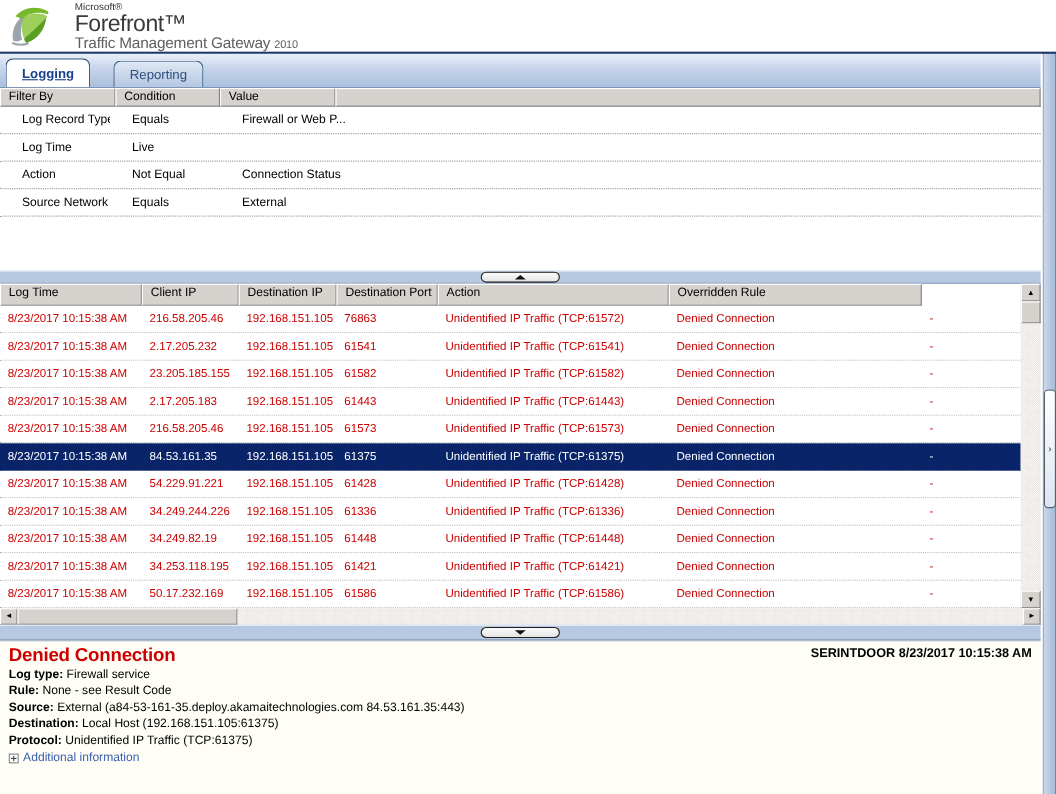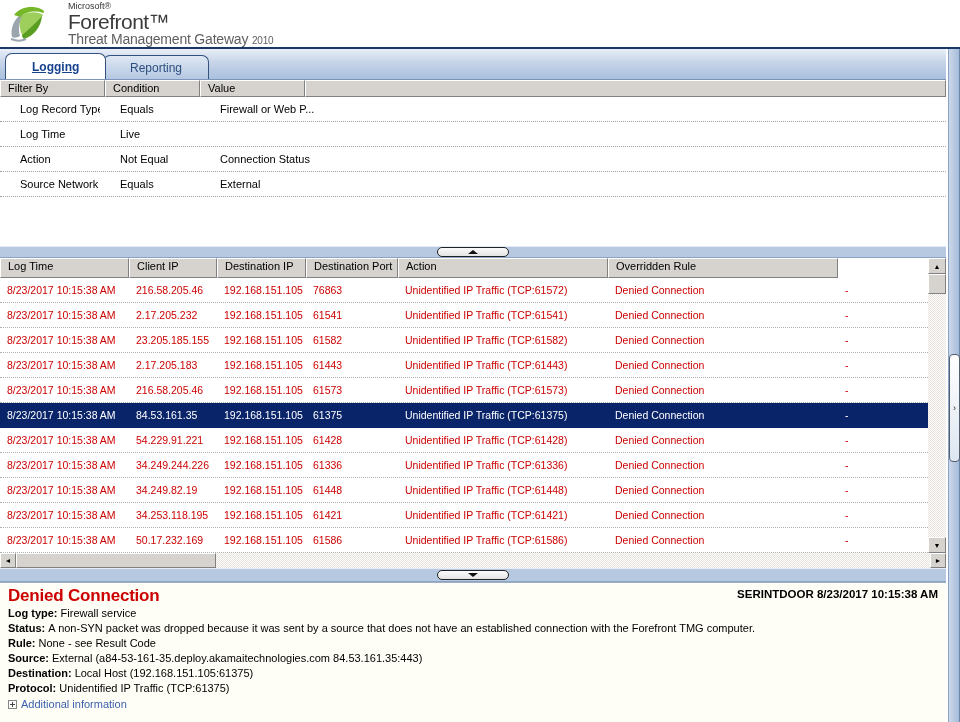--- a/index.html
+++ b/index.html
@@ -36,21 +36,21 @@
 
   .main { position:absolute; top:49px; left:0; width:946px; height:673px; background:#fff; }
 
   
   .tabstrip {
     position:absolute; top:0; left:0; width:946px; height:31px;
     background:linear-gradient(#e9eff8 0%, #c6d4e9 45%, #a9c0dd 100%);
     border-bottom:1px solid #7b94b8;
   }
   .tab {
-    position:absolute; bottom:0; height:24px; padding:0 26px;
+    position:absolute; bottom:0; height:24px; padding:0 14px;
     display:flex; align-items:center;
     border:1px solid #33527e; border-bottom:none; border-radius:7px 7px 0 0;
     font-size:12px; cursor:pointer;
   }
   .tab.active { left:5px; background:#fff; height:26px; z-index:2; }
   .tab.active .tab-label { color:#17418c; font-weight:bold; text-decoration:underline; }
   .tab.inactive { left:103px; background:linear-gradient(#dfe8f4,#b4c7e2); }
   .tab.inactive .tab-label { color:#2c4f7e; }
 
   
@@ -153,21 +153,21 @@
       <path d="M4 34 C2 26 6 14 16 10 C11 18 10 26 12 33 C9 35 6 35 4 34 Z" fill="#9aa5ad"></path>
       <path d="M6 12 C12 4 24 2 33 6 C36 7 37 9 35 10 C27 7 17 9 12 14 C9 13 7 12 6 12 Z" fill="#76b82a"></path>
       <path d="M14 12 C22 8 31 9 35 12 C30 20 22 26 14 32 C11 26 11 17 14 12 Z" fill="#8dc63f" opacity="0.85"></path>
       <path d="M14 32 C20 27 28 20 34 13 C33 24 26 33 16 36 C15 35 14 34 14 32 Z" fill="#5a9e21"></path>
       <path d="M3 36 C8 38 14 38 18 36" stroke="#9aa5ad" stroke-width="2" fill="none"></path>
     </svg>
     <div class="brand-text">
       <div class="brand-ms">Microsoft®</div>
       <div class="brand-product">Forefront™</div>
       <div class="brand-sub">
-        <span>Threat Management Gateway</span>
+        <span>Traffic Management Gateway</span>
         <span class="brand-year">2010</span>
       </div>
     </div>
   </div>
   <div class="navline"></div>
 
   <div class="side-gap"></div>
   <div class="side-strip">
     <div class="strip-handle">›</div>
   </div>
@@ -351,21 +351,20 @@
         </div>
     </div>
 
     <div class="detail">
       <div class="detail-top">
         <div class="detail-title">Denied Connection</div>
         <div class="detail-server">SERINTDOOR 8/23/2017 10:15:38 AM</div>
       </div>
       <div id="detail-fields">
           <div class="detail-line"><b>Log type: </b><span>Firewall service</span></div>
-          <div class="detail-line"><b>Status: </b><span>A non-SYN packet was dropped because it was sent by a source that does not have an established connection with the Forefront TMG computer.</span></div>
           <div class="detail-line"><b>Rule: </b><span>None - see Result Code</span></div>
           <div class="detail-line"><b>Source: </b><span>External (a84-53-161-35.deploy.akamaitechnologies.com 84.53.161.35:443)</span></div>
           <div class="detail-line"><b>Destination: </b><span>Local Host (192.168.151.105:61375)</span></div>
           <div class="detail-line"><b>Protocol: </b><span>Unidentified IP Traffic (TCP:61375)</span></div>
         </div>
       <div class="addinfo">
         <span class="plusbox"></span>
         <span>Additional information</span>
       </div>
     </div>

